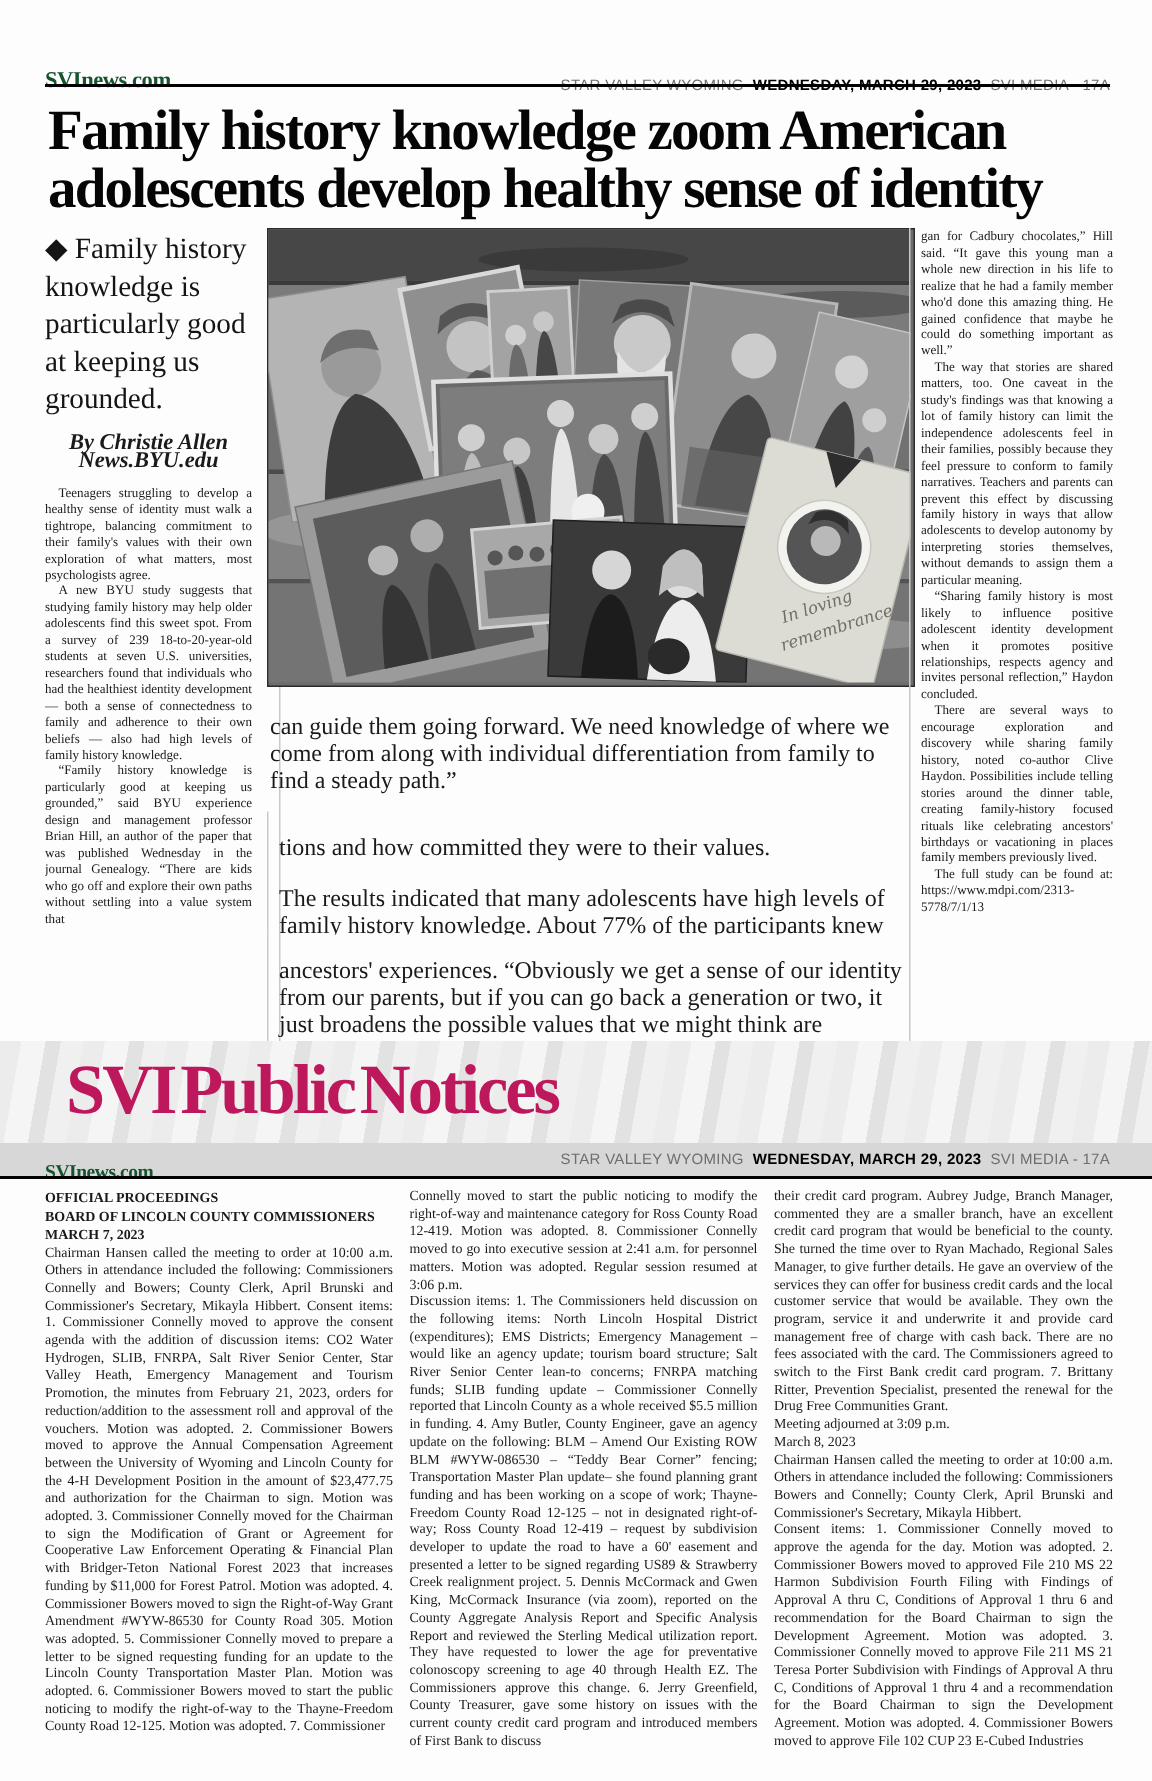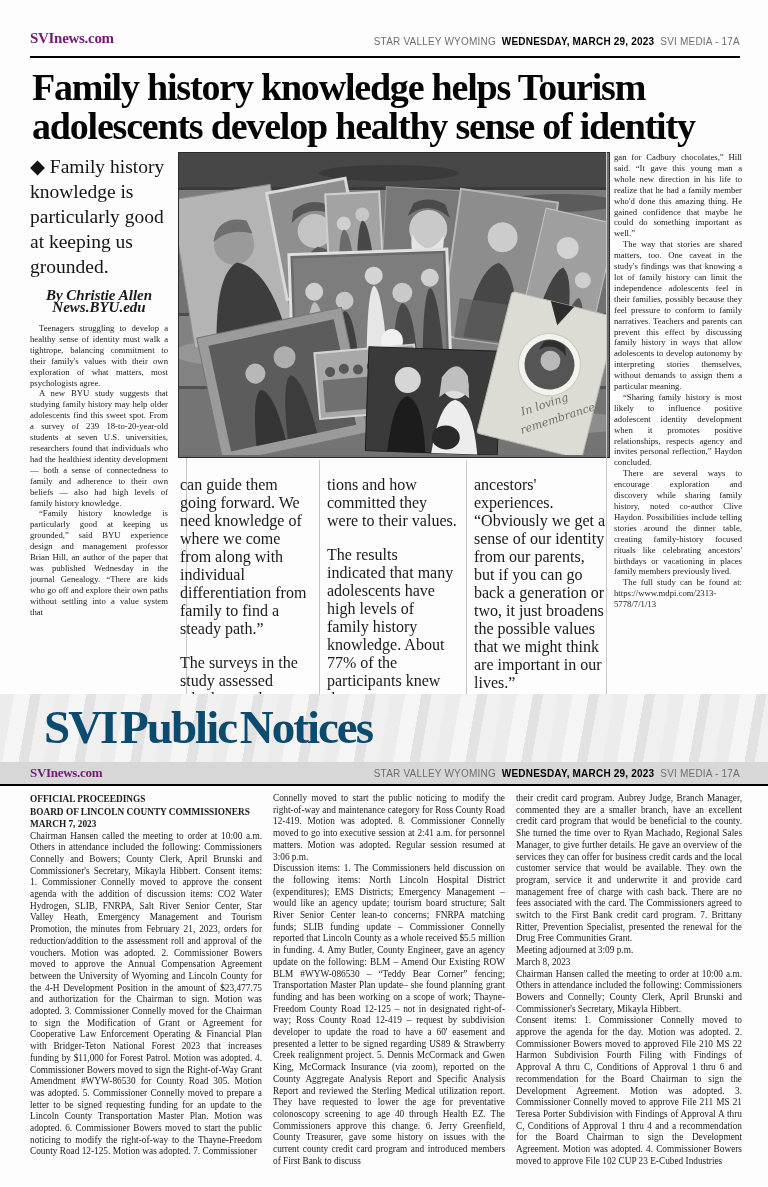--- a/index.html
+++ b/index.html
@@ -1,45 +1,45 @@
 <!DOCTYPE html>
 <html><head>
 <meta charset="utf-8">
 <style>
   html,body{margin:0;padding:0;background:#e9e9e9;}
   .page{position:relative;width:768px;height:1187px;background:#fdfdfd;margin:0 auto;overflow:hidden;
         font-family:"Liberation Serif",serif;color:#1a1a1a;}
   
   .masthead{position:absolute;top:30px;left:30px;right:28px;display:flex;justify-content:space-between;align-items:flex-end;}
-  .site-name{font-family:"Liberation Serif",serif;font-weight:bold;font-size:15px;letter-spacing:-.3px;color:#701a75;}
+  .site-name{font-family:"Liberation Serif",serif;font-weight:bold;font-size:15px;letter-spacing:-.3px;color:#14532d;margin-top:16px;}
   .mast-right{font-family:"Liberation Sans",sans-serif;font-size:10px;letter-spacing:.2px;color:#6e6e6e;white-space:nowrap;}
   .mast-right .date{font-weight:bold;color:#000;}
   .rule-1{position:absolute;top:56px;left:30px;right:28px;height:2px;background:#000;}
   
   .headline{position:absolute;top:68px;left:32px;right:24px;font-weight:bold;font-size:38px;line-height:39px;
             letter-spacing:-1.2px;color:#050505;}
   
   .article{position:absolute;top:152px;left:30px;width:712px;height:552px;}
   .acol{position:absolute;top:0;height:100%;overflow:hidden;}
   .acol p{margin:0;font-size:8.7px;line-height:10.9px;text-align:justify;word-wrap:break-word;}
   .acol p.ind{text-indent:9px;}
   .col1{left:0;width:138px;border-right:1px solid #c9c9c9;padding-right:18px;}
   .col5{right:0;width:128px;border-left:1px solid #c9c9c9;padding-left:7px;}
   .pullquote{font-size:19.5px;line-height:25px;color:#141414;margin:2px 0 10px 0;}
   .byline{text-align:center;font-style:italic;font-weight:bold;font-size:15px;line-height:12px;margin-bottom:10px;}
   .photo{position:absolute;left:148px;top:0;width:430px;height:304px;border:1px solid #2b2b2b;background:#6d6d6d;}
-  .midcols{position:absolute;left:148px;top:308px;width:430px;height:244px;display:flex;}
+  .midcols{position:absolute;left:148px;top:308px;width:430px;height:244px;display:flex;flex-direction:column;}
   .mcol{flex:1;overflow:hidden;padding:0 7px;}
   .mcol + .mcol{border-left:1px solid #c9c9c9;}
   .mcol:first-child{padding-left:2px;}
   .mcol:last-child{padding-right:2px;}
   
   .pn-backdrop{position:absolute;top:694px;left:0;width:768px;height:70px;
      background:repeating-linear-gradient(100deg,#ececec 0 14px,#f5f5f5 14px 30px,#e2e2e2 30px 40px,#f0f0f0 40px 55px);}
-  .pn-title{position:absolute;top:700px;left:44px;font-weight:bold;font-size:47px;letter-spacing:-2px;word-spacing:-6px;color:#0c4a6e;}
+  .pn-title{position:absolute;top:700px;left:44px;font-weight:bold;font-size:47px;letter-spacing:-2px;word-spacing:-6px;color:#be185d;}
   .pn-banner{position:absolute;top:762px;left:0;width:768px;height:22px;background:#d7d7d7;
              display:flex;justify-content:space-between;align-items:center;padding:0 28px 0 30px;box-sizing:border-box;}
   .pn-banner .site-name{font-size:13px;}
   .rule-2{position:absolute;top:784px;left:0;width:768px;height:2px;background:#000;}
   .notices{position:absolute;top:793px;left:30px;width:712px;height:394px;}
   .ncol{position:absolute;top:0;height:100%;overflow:hidden;}
   .ncol p{margin:0;font-size:9.3px;line-height:11.7px;text-align:justify;word-wrap:break-word;}
   .ncol .nhead{font-weight:bold;line-height:12.5px;}
   .ncol1{left:0;width:232px;}
   .ncol2{left:243px;width:232px;}
@@ -53,21 +53,21 @@
   <div class="masthead">
     <span class="site-name">SVInews.com</span>
     <span class="mast-right">
       <span>STAR VALLEY WYOMING</span>
       <span>&nbsp;</span><span class="date">WEDNESDAY, MARCH 29, 2023</span>
       <span>&nbsp;</span><span>SVI MEDIA - 17A</span>
     </span>
   </div>
   <div class="rule-1"></div>
 
-  <h1 class="headline" style="margin:0;">Family history knowledge helps Tourism adolescents develop healthy sense of identity</h1>
+  <h1 class="headline" style="margin:0;">Family history knowledge zoom American adolescents develop healthy sense of identity</h1>
 
   <div class="article">
 
     <div class="acol col1">
       <div class="pullquote">◆ Family history knowledge is particularly good at keeping us grounded.</div>
       <div class="byline">
         <div>By Christie Allen</div>
         <div>News.BYU.edu</div>
       </div>
       <p class="ind">Teenagers struggling to develop a healthy sense of identity must walk a tightrope, balancing commitment to their family's values with their own exploration of what matters, most psychologists agree.</p>

